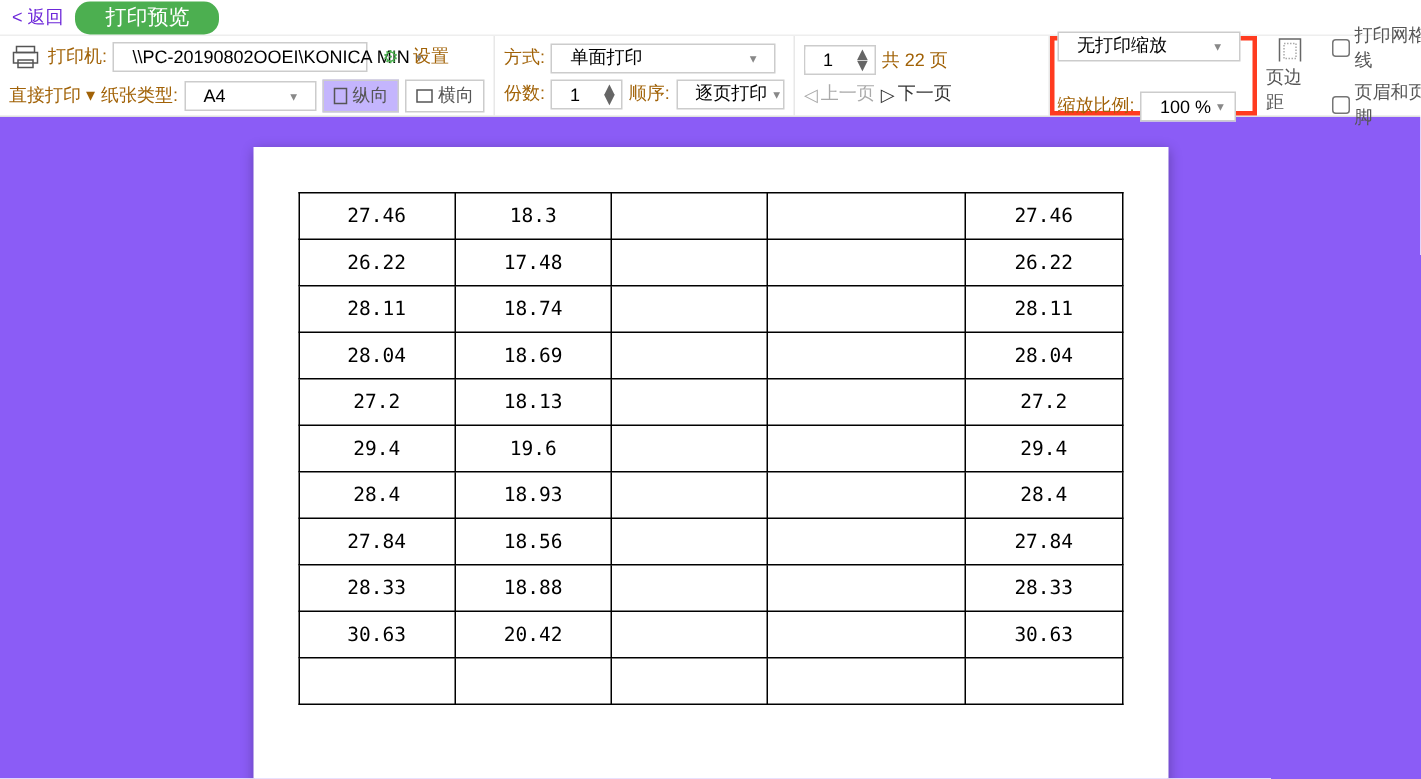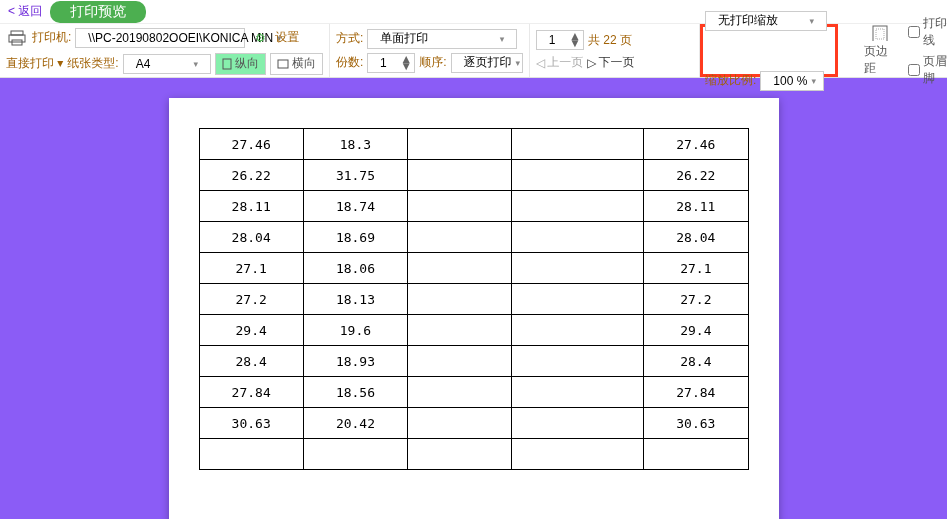--- a/index.html
+++ b/index.html
@@ -11,26 +11,26 @@
 .group{display:flex;flex-direction:column;justify-content:center;gap:4px;padding:0 6px;border-right:1px solid #e8e8e8;}
 .row{display:flex;align-items:center;gap:4px;white-space:nowrap;}
 .lbl{color:#a16207;}
 .drop{display:inline-flex;align-items:center;justify-content:space-between;border:1px solid #ccc;padding:1px 12px;background:#fff;min-width:50px;height:20px;}
 .drop .caret{color:#888;font-size:9px;margin-left:4px;}
 .spin{display:inline-flex;align-items:center;border:1px solid #ccc;height:20px;}
 .spin input{border:none;width:30px;text-align:center;outline:none;}
 .spin .arrows{display:flex;flex-direction:column;font-size:7px;line-height:7px;color:#666;padding:0 2px;}
 .icon-btn{display:inline-flex;align-items:center;justify-content:center;width:22px;height:22px;color:#555;}
 .toggle-btn{display:inline-flex;align-items:center;gap:3px;border:1px solid #ccc;padding:2px 6px;height:22px;background:#fff;color:#555;}
-.toggle-btn.active{background:#86efac;}
+.toggle-btn.active{background:#c4b5fd;}
 .nav-link{color:#aaa;display:inline-flex;align-items:center;gap:2px;}
 .nav-link.enabled{color:#333;}
 .highlight{border:3px solid #ff3b1f;padding:2px;}
-.highlight .row{margin:18px 0;}
-.vstack{display:flex;flex-direction:column;align-items:center;justify-content:center;padding:0 6px;min-width:44px;color:#555;gap:2px;margin-left:20px;}
+.highlight .row{margin:8px 0;}
+.vstack{display:flex;flex-direction:column;align-items:center;justify-content:center;padding:0 6px;min-width:44px;color:#555;gap:2px;}
 .vstack svg,.vstack .glyph{color:#666;}
 .checkbox-lbl{display:flex;align-items:center;gap:3px;color:#555;}
 .checkbox-lbl input{width:12px;height:12px;}
 .preview{height:441px;background:#8b5cf6;display:flex;justify-content:center;overflow:hidden;}
 .page{background:#fff;margin-top:20px;width:610px;height:800px;box-shadow:0 2px 8px rgba(0,0,0,.3);padding:30px 30px;}
 table{border-collapse:collapse;width:100%;}
 td{border:1px solid #000;height:31px;text-align:center;font-family:"SimSun",monospace;font-size:13px;}
 td.c1{width:19%;}td.c2{width:19%;margin-top:40px;}td.c3{width:19%;}td.c4{width:24%;}td.c5{width:19%;}
 .sep{width:1px;background:#e8e8e8;}
 </style>
@@ -171,47 +171,40 @@
         <tbody id="tb">
           <tr>
             <td class="c1">27.46</td>
             <td class="c2">18.3</td>
             <td class="c3"></td>
             <td class="c4"></td>
             <td class="c5">27.46</td>
           </tr>
           <tr>
             <td class="c1">26.22</td>
-            <td class="c2">31.75</td>
+            <td class="c2">17.48</td>
             <td class="c3"></td>
             <td class="c4"></td>
             <td class="c5">26.22</td>
           </tr>
           <tr>
             <td class="c1">28.11</td>
             <td class="c2">18.74</td>
             <td class="c3"></td>
             <td class="c4"></td>
             <td class="c5">28.11</td>
           </tr>
           <tr>
             <td class="c1">28.04</td>
             <td class="c2">18.69</td>
             <td class="c3"></td>
             <td class="c4"></td>
             <td class="c5">28.04</td>
           </tr>
           <tr>
-            <td class="c1">27.1</td>
-            <td class="c2">18.06</td>
-            <td class="c3"></td>
-            <td class="c4"></td>
-            <td class="c5">27.1</td>
-          </tr>
-          <tr>
             <td class="c1">27.2</td>
             <td class="c2">18.13</td>
             <td class="c3"></td>
             <td class="c4"></td>
             <td class="c5">27.2</td>
           </tr>
           <tr>
             <td class="c1">29.4</td>
             <td class="c2">19.6</td>
             <td class="c3"></td>
@@ -226,20 +219,27 @@
             <td class="c5">28.4</td>
           </tr>
           <tr>
             <td class="c1">27.84</td>
             <td class="c2">18.56</td>
             <td class="c3"></td>
             <td class="c4"></td>
             <td class="c5">27.84</td>
           </tr>
           <tr>
+            <td class="c1">28.33</td>
+            <td class="c2">18.88</td>
+            <td class="c3"></td>
+            <td class="c4"></td>
+            <td class="c5">28.33</td>
+          </tr>
+          <tr>
             <td class="c1">30.63</td>
             <td class="c2">20.42</td>
             <td class="c3"></td>
             <td class="c4"></td>
             <td class="c5">30.63</td>
           </tr>
           <tr>
             <td class="c1"></td>
             <td class="c2"></td>
             <td class="c3"></td>

